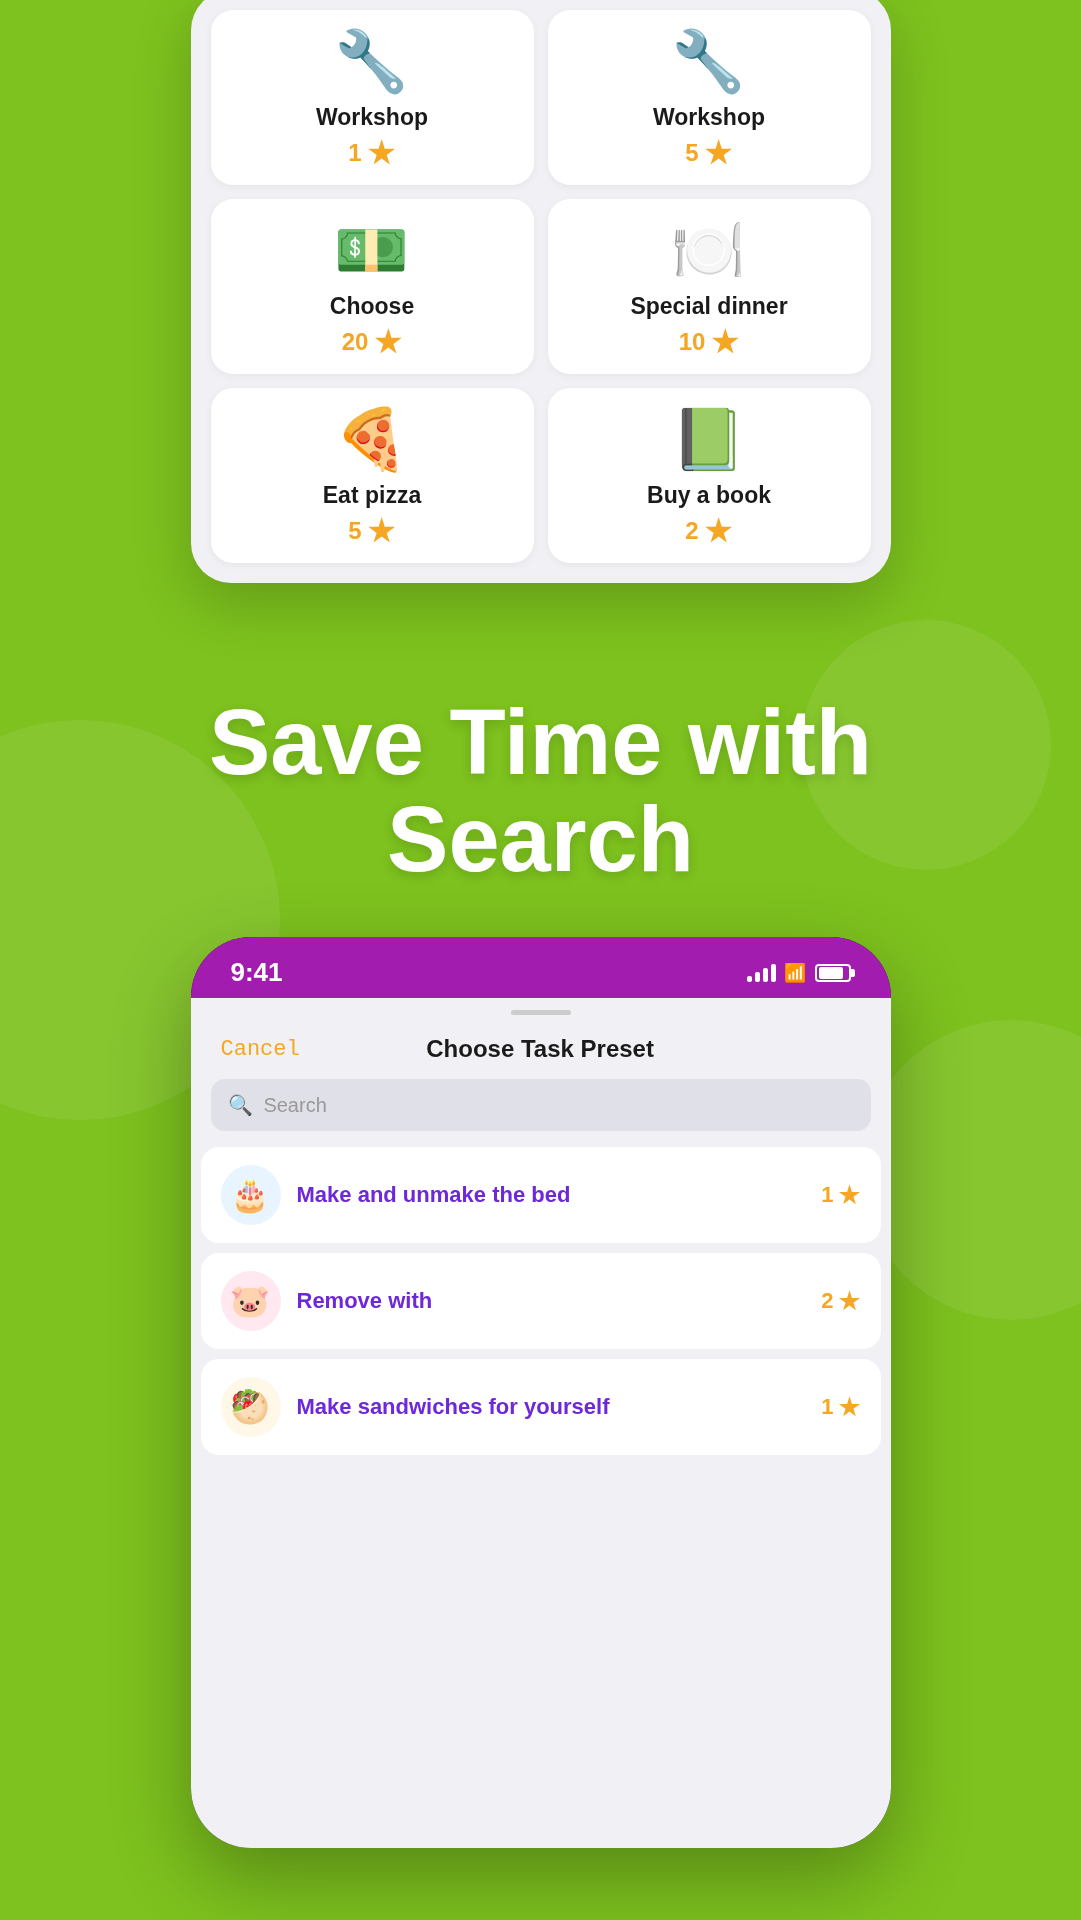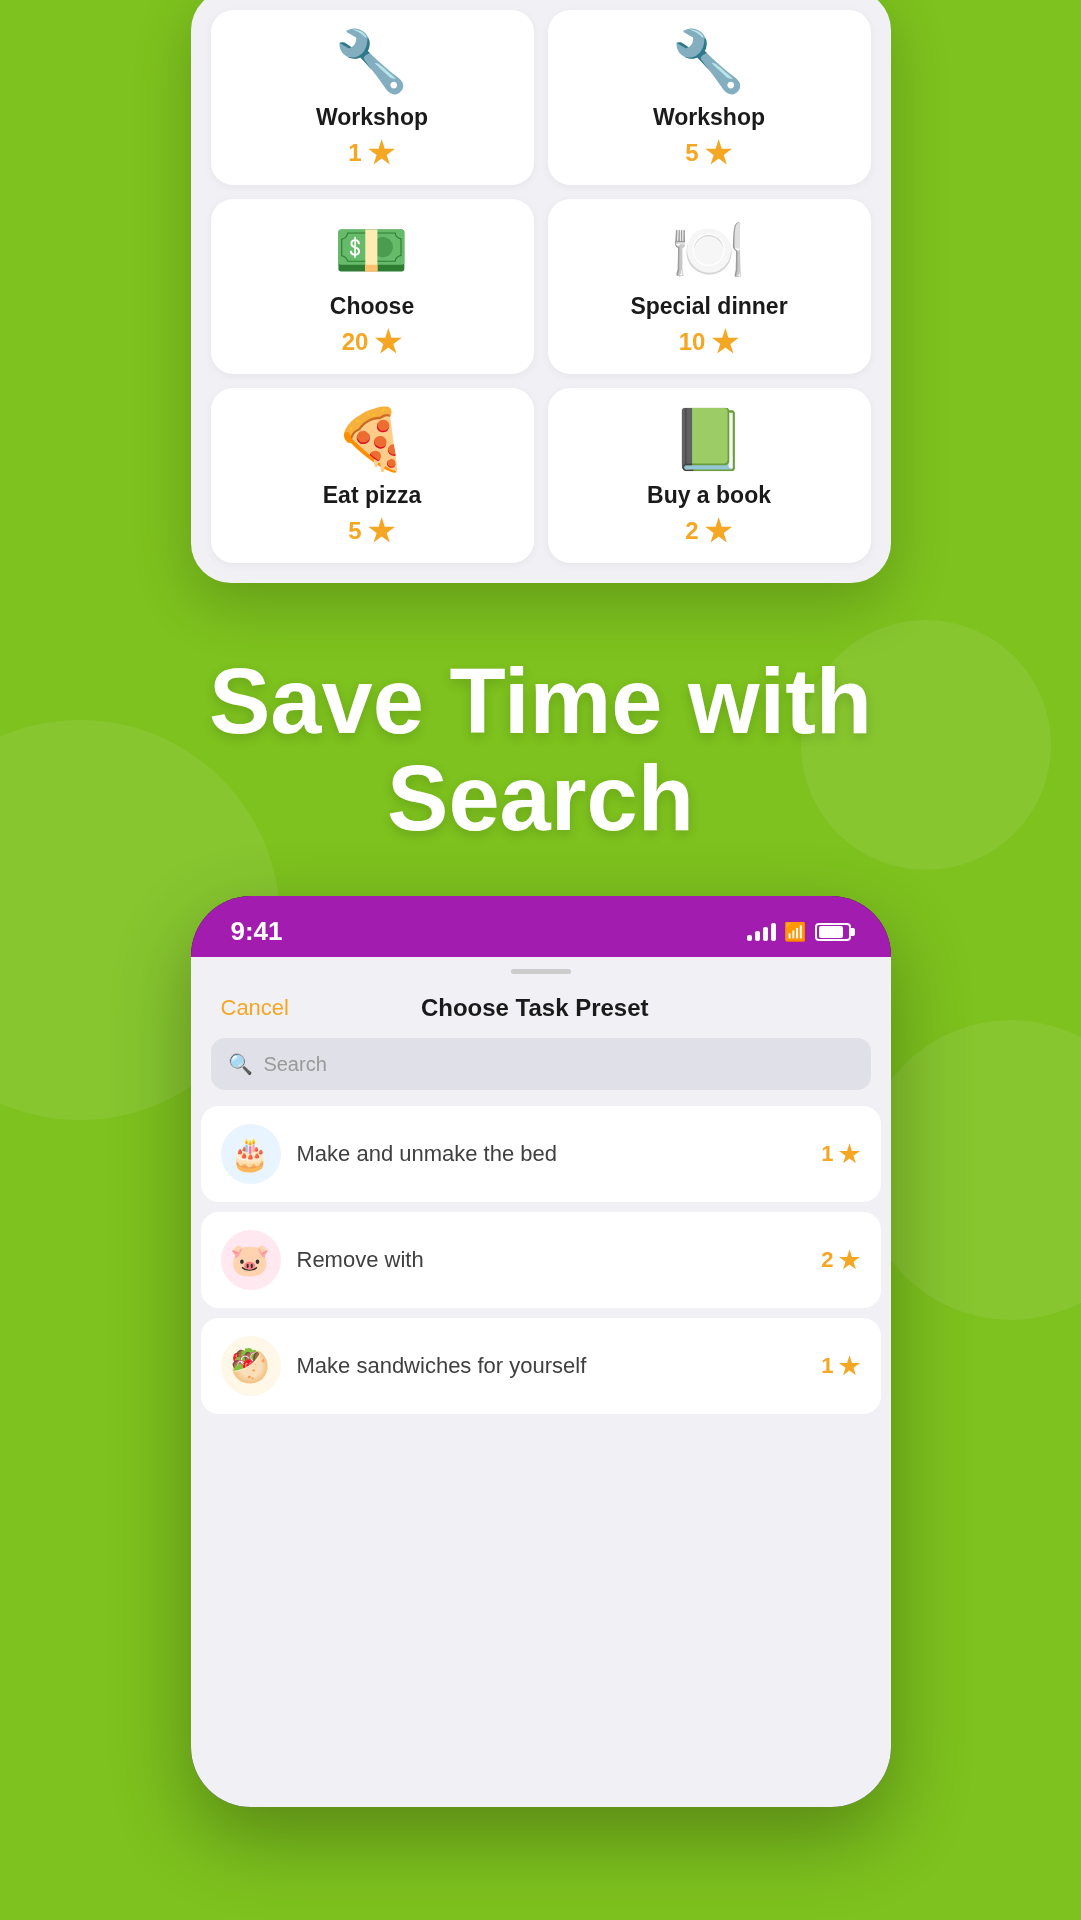--- a/index.html
+++ b/index.html
@@ -84,21 +84,21 @@
       display: inline-block;
       width: 22px;
       height: 22px;
       background: #f5a623;
       clip-path: polygon(50% 0%, 61% 35%, 98% 35%, 68% 57%, 79% 91%, 50% 70%, 21% 91%, 32% 57%, 2% 35%, 39% 35%);
     }
 
     
     .headline {
       text-align: center;
-      padding: 70px 60px 50px;
+      padding: 111px 60px 50px;
       position: relative;
       z-index: 2;
     }
 
     .headline h1 {
       font-size: 92px;
       font-weight: 900;
       color: white;
       line-height: 1.05;
       text-shadow: 0 4px 12px rgba(0,0,0,0.15);
@@ -209,20 +209,21 @@
       justify-content: space-between;
       align-items: center;
       padding: 20px 30px 16px;
       background: #f0f0f5;
     }
 
     .sheet-cancel {
       font-size: 22px;
       color: #f5a623;
       font-weight: 400;
+      font-family: Liberation Mono, monospace;
     }
 
     .sheet-title {
       font-size: 24px;
       font-weight: 700;
       color: #1a1a1a;
       text-align: right;
     }
 
     .sheet-spacer {
@@ -273,22 +274,22 @@
       display: flex;
       align-items: center;
       justify-content: center;
       font-size: 32px;
       flex-shrink: 0;
     }
 
     .task-item-name {
       flex: 1;
       font-size: 22px;
-      font-weight: 400;
-      color: #404040;
+      font-weight: 700;
+      color: #6d28d9;
     }
 
     .task-item-points {
       display: flex;
       align-items: center;
       gap: 5px;
       font-size: 22px;
       font-weight: 700;
       color: #f5a623;
     }

